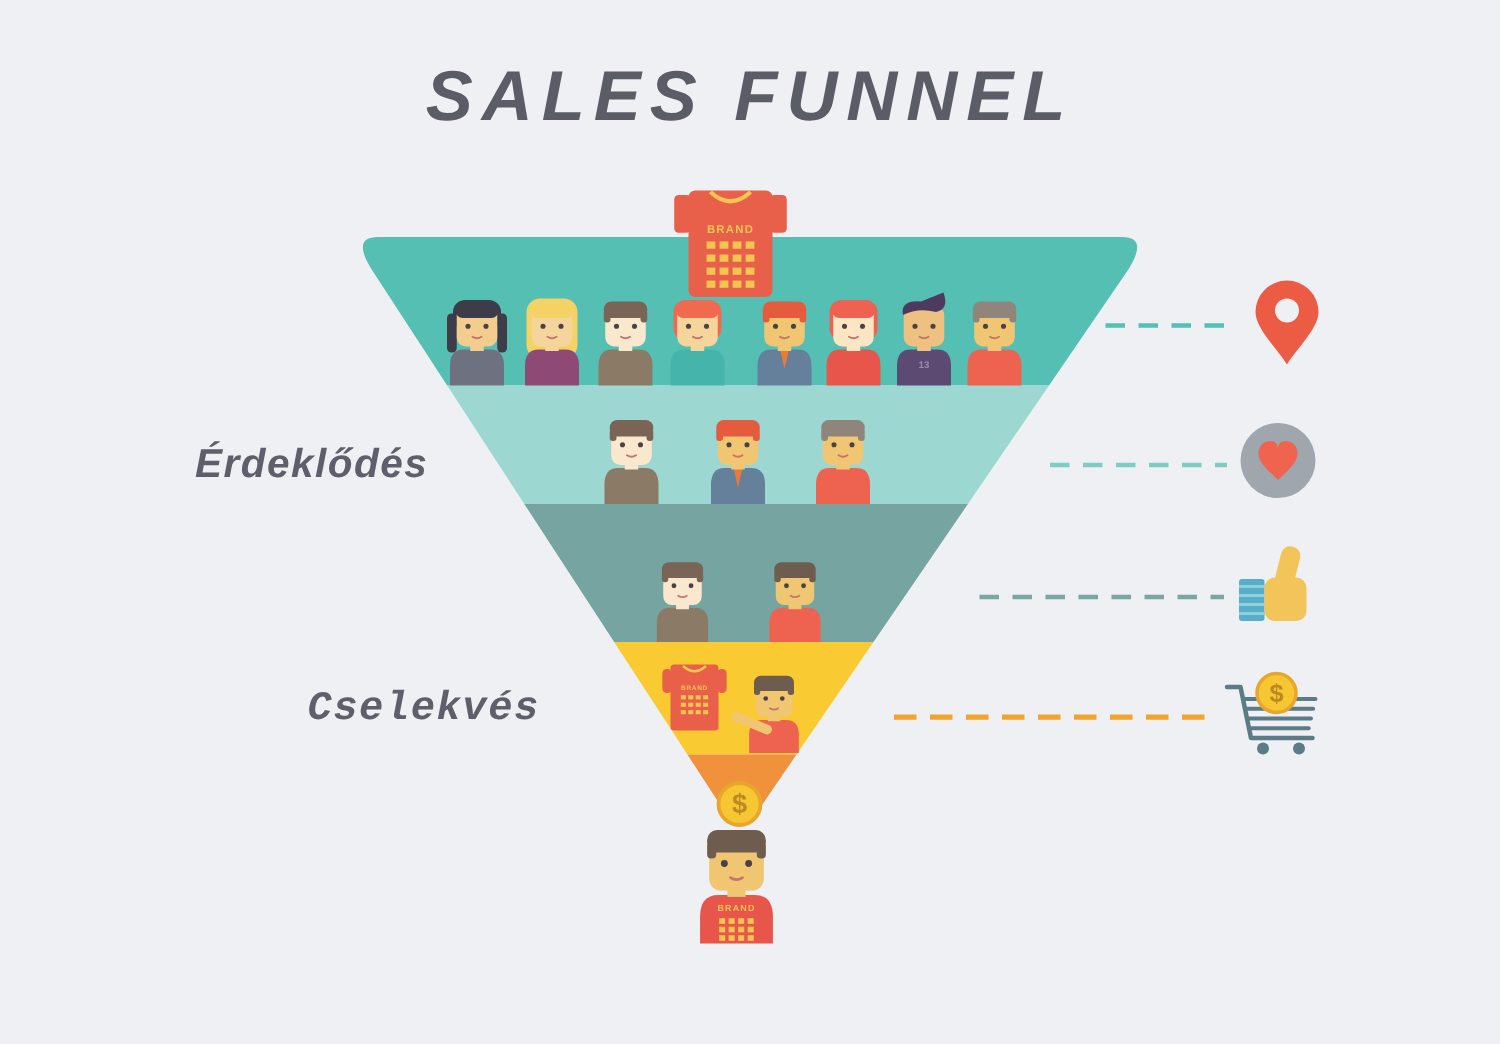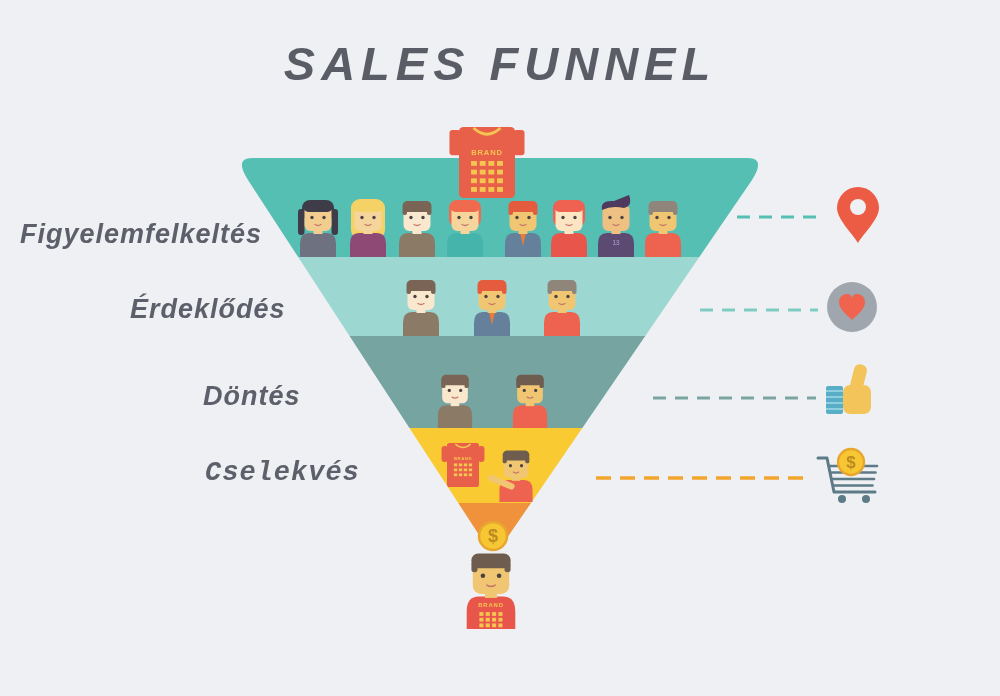--- a/index.html
+++ b/index.html
@@ -22,23 +22,21 @@
   .lbl-2{left:203px;top:381px;}
   .lbl-3{left:205px;top:458px;font-family:Liberation Mono, monospace;}
   svg.scene{position:absolute;left:0;top:0;}
 </style>
 </head>
 <body>
 
 <div class="canvas">
   <h1 class="title">SALES FUNNEL</h1>
 
-  <div class="stage-label lbl-0">Figyelemfelkeltés</div>
   <div class="stage-label lbl-1">Érdeklődés</div>
-  <div class="stage-label lbl-2">Döntés</div>
   <div class="stage-label lbl-3">Cselekvés</div>
 
   <svg class="scene" id="scene" width="1000" height="696" viewBox="0 0 1000 696">
       <defs>
         <clipPath id="funnelClip">
           <path d="M252 158 L748 158 Q766 158 752 180 L505 541 Q494 559 483 541 L248 180 Q234 158 252 158 Z"></path>
         </clipPath>
       </defs>
       <g clip-path="url(#funnelClip)">
         <rect x="200" y="158" width="620" height="99" fill="#55bfb4"></rect>

